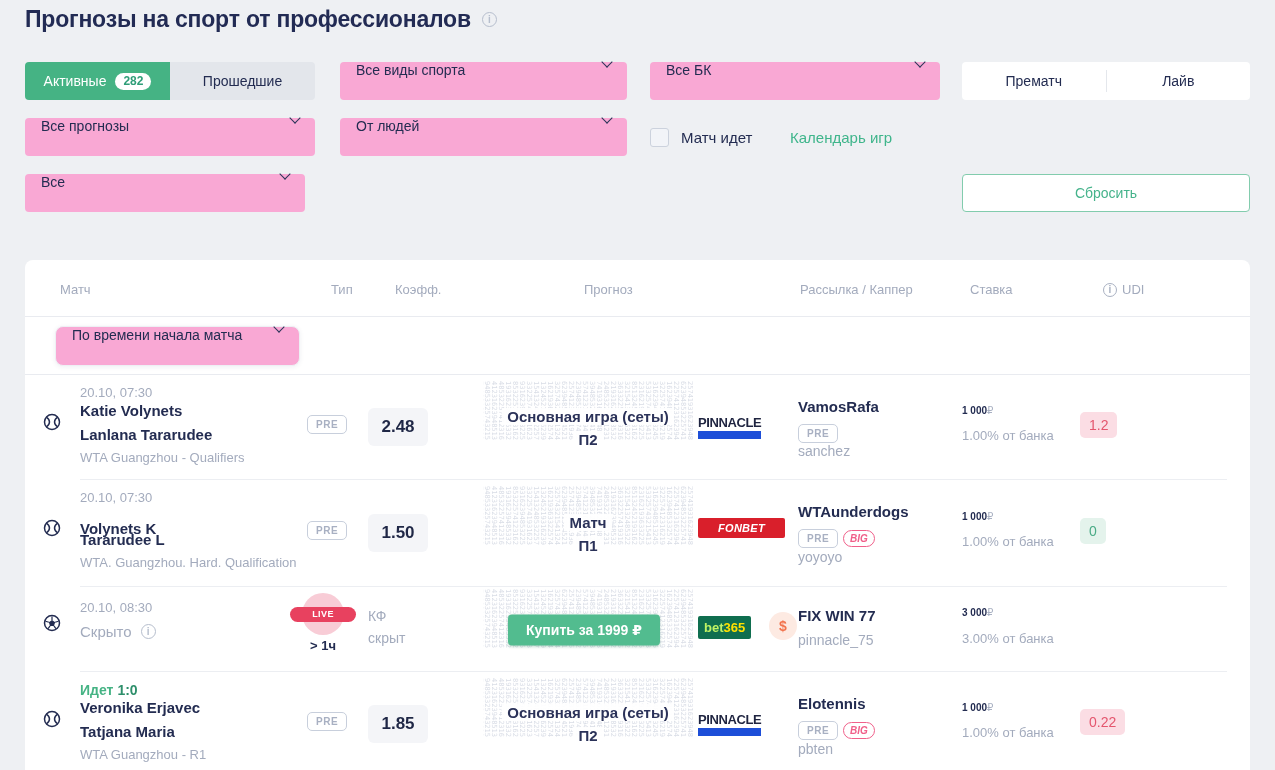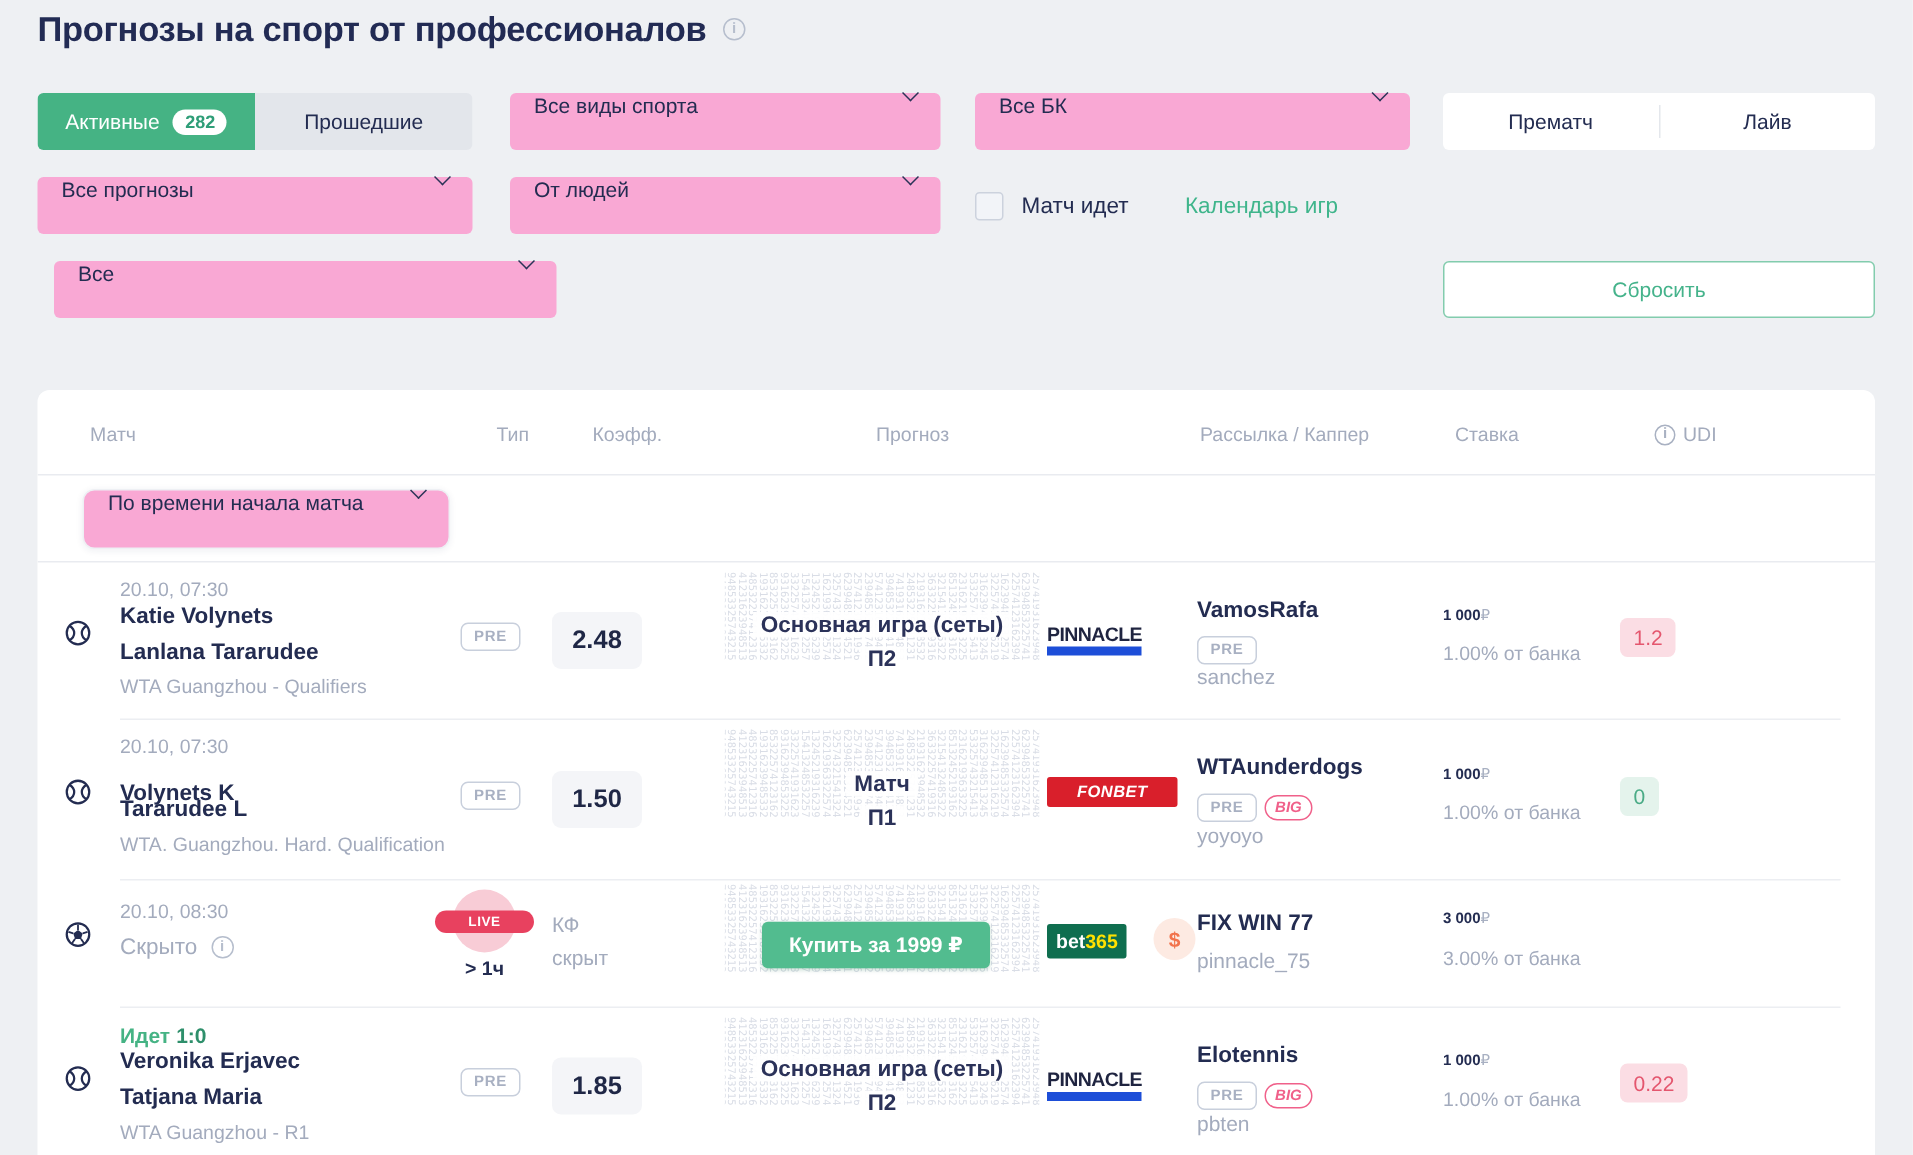--- a/index.html
+++ b/index.html
@@ -26,21 +26,21 @@
   .select{background:#f9a8d4;border-radius:4px;height:38px;display:flex;align-items:flex-start;
           padding:0 16px;font-size:14px;color:#232c51;cursor:pointer}
   .select .lbl{flex:1;white-space:nowrap;overflow:hidden}
   .chev{width:8px;height:8px;border-right:1.6px solid #2a3357;border-bottom:1.6px solid #2a3357;
         transform:rotate(45deg);margin-top:-4px;flex:0 0 auto}
 
   .sel-sport{left:340px;top:62px;width:287px}
   .sel-bk{left:650px;top:62px;width:290px}
   .sel-forecast{left:25px;top:118px;width:290px}
   .sel-source{left:340px;top:118px;width:287px}
-  .sel-all{left:36px;top:174px;width:335px}
+  .sel-all{left:25px;top:174px;width:280px}
 
   .mode-group{left:962px;top:62px;width:288px;height:38px;background:#fff;border-radius:4px;
               display:flex;align-items:stretch}
   .mode-btn{flex:1;display:flex;align-items:center;justify-content:center;font-size:14px;cursor:pointer}
   .mode-divider{width:1px;background:#e4e7ec;margin:8px 0}
 
   .chk-row{left:650px;top:118px;height:38px;display:flex;align-items:center}
   .checkbox{width:19px;height:19px;background:#f2f4f8;border:1px solid #ccd2dd;border-radius:3px;cursor:pointer}
   .chk-label{margin-left:12px;font-size:15px}
   .calendar-link{left:790px;top:118px;height:38px;display:flex;align-items:center;
@@ -88,25 +88,25 @@
           letter-spacing:0;overflow:hidden;user-select:none}
   .forecast-label{position:absolute;left:0;right:0;top:50%;transform:translateY(-50%);
                   text-align:center;font-weight:600;color:#2b3259;font-size:15px;line-height:23px}
   .forecast-label span{background:rgba(255,255,255,.92);padding:0 5px}
   .buy-btn{position:absolute;left:25px;top:50%;transform:translateY(-50%);width:152px;height:31px;
            background:#52bc8f;border-radius:4px;color:#fff;font-size:14px;font-weight:700;
            display:flex;align-items:center;justify-content:center;cursor:pointer;box-shadow:0 1px 3px rgba(30,120,80,.25)}
 
   .bm{position:absolute;left:673px;width:60px;display:flex;justify-content:flex-start}
   .bm-pinnacle{font-size:13px;font-weight:800;color:#1f2440;letter-spacing:-.4px;
-               border-bottom:6px solid #1d4ed8;padding-bottom:1px;font-family:"Liberation Sans",sans-serif}
+               border-bottom:8px solid #1d4ed8;padding-bottom:1px;font-family:"Liberation Sans",sans-serif}
   .bm-fonbet{background:#d91f2b;color:#fff;font-style:italic;font-weight:800;font-size:11px;
              letter-spacing:.3px;padding:4px 20px;border-radius:2px}
   .bm-bet365{background:#0f6e4f;padding:4px 6px;border-radius:2px;font-size:13px;font-weight:700}
-  .bm-bet365 .b1{color:#ffffff}
+  .bm-bet365 .b1{color:#bef264}
   .bm-bet365 .b2{color:#ffe100}
   .dollar-icon{position:absolute;left:744px;width:28px;height:28px;border-radius:50%;background:#fdeae2;
                color:#f2734c;font-size:14px;font-weight:700;display:flex;align-items:center;justify-content:center}
 
   .kp-name{position:absolute;left:773px;font-size:15px;font-weight:700;color:#232c51;white-space:nowrap}
   .kp-badges{position:absolute;left:773px;display:flex;gap:5px;align-items:center}
   .kp-user{position:absolute;left:773px;font-size:14px;color:#a3abbd}
 
   .stake-amt{position:absolute;left:937px;font-size:10px;font-weight:700;color:#232c51}
   .stake-amt .cur{color:#a8b0c2;font-weight:400}

